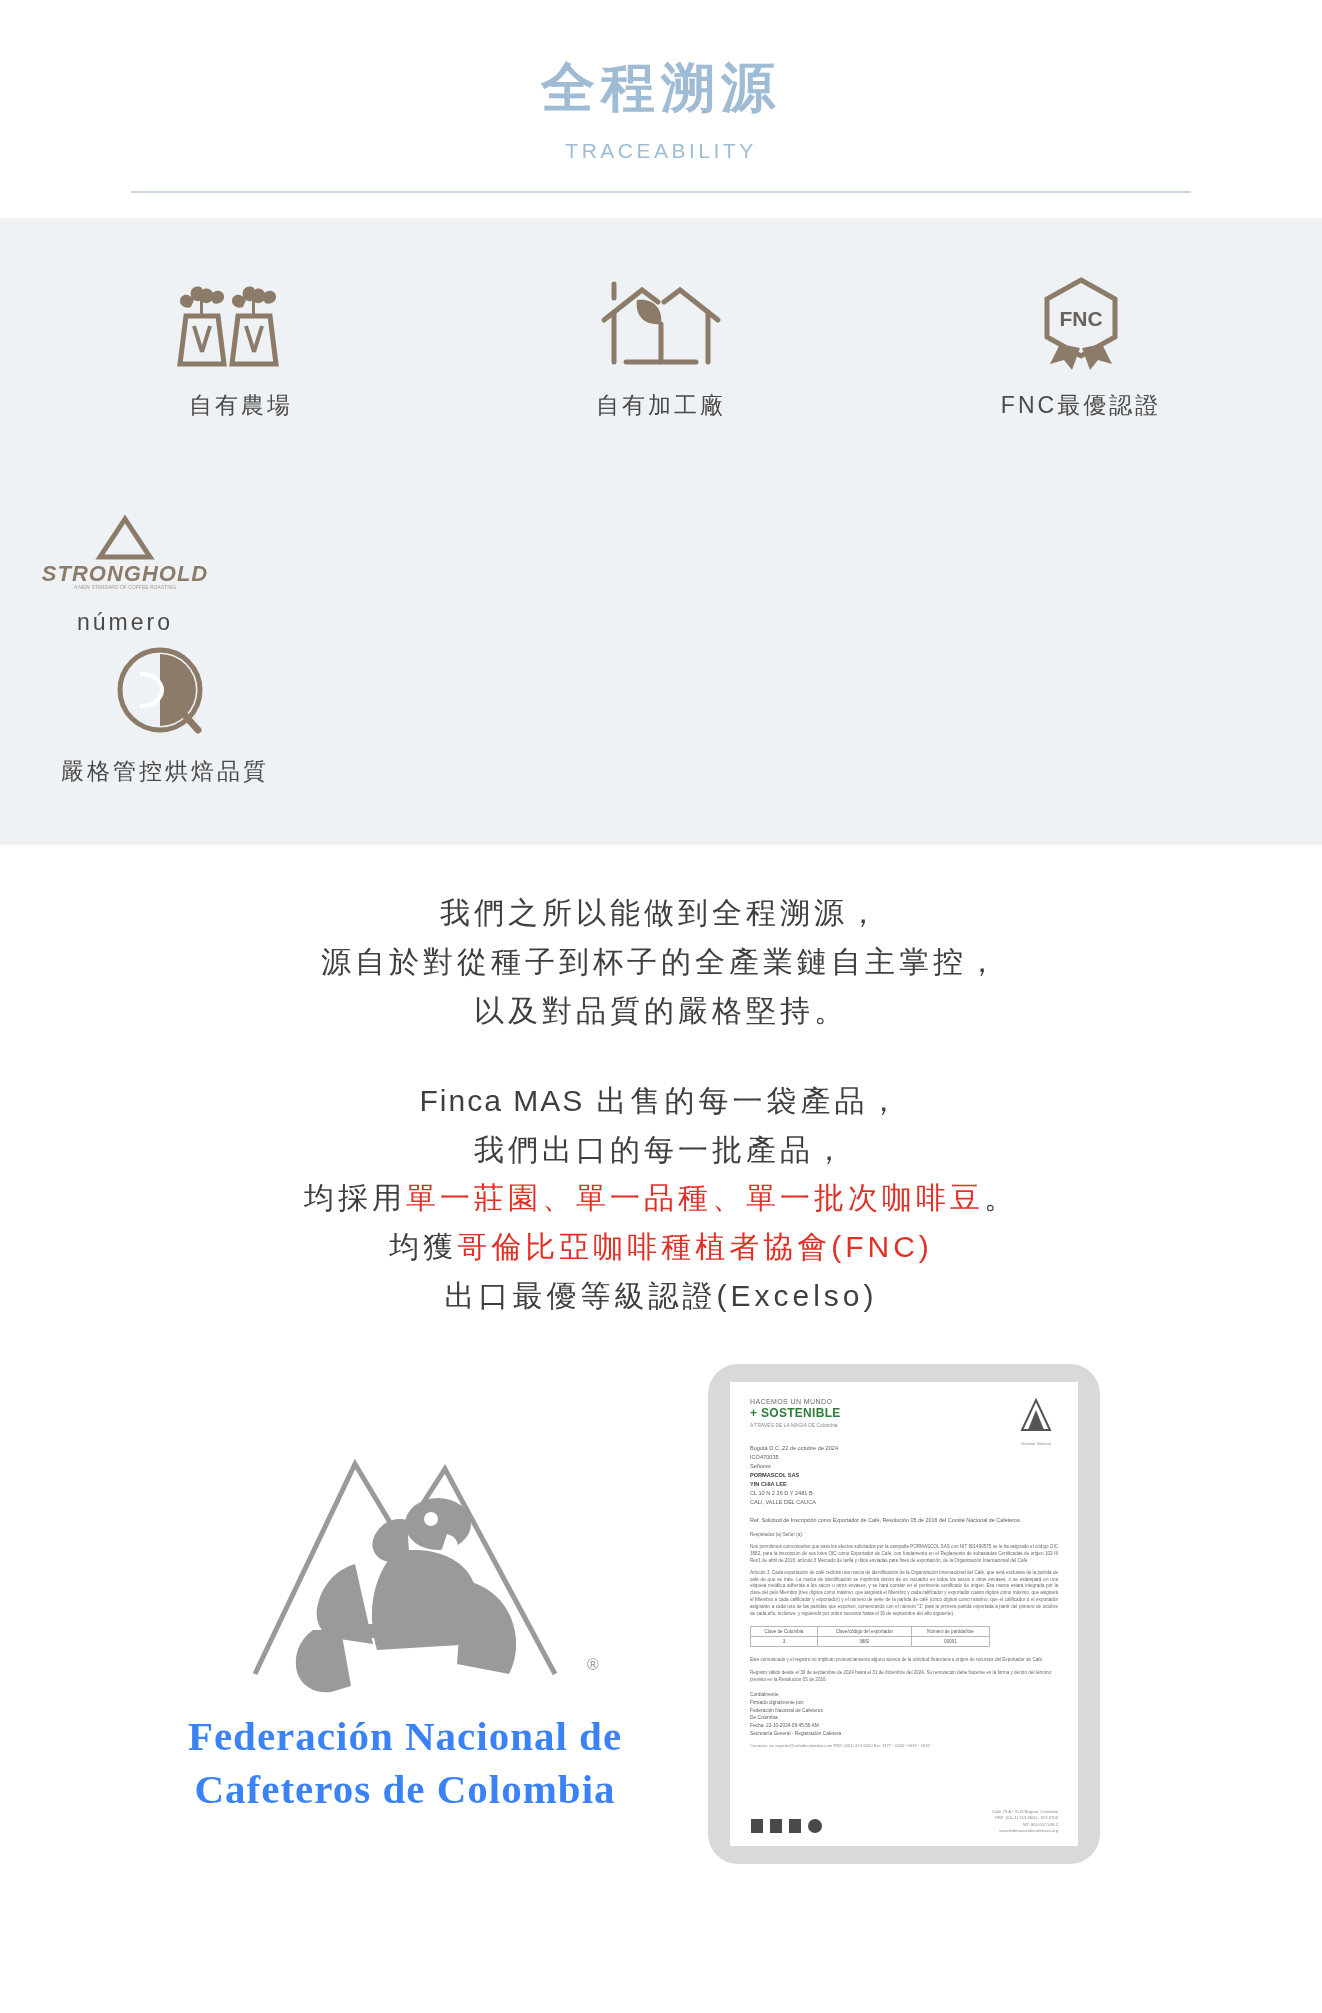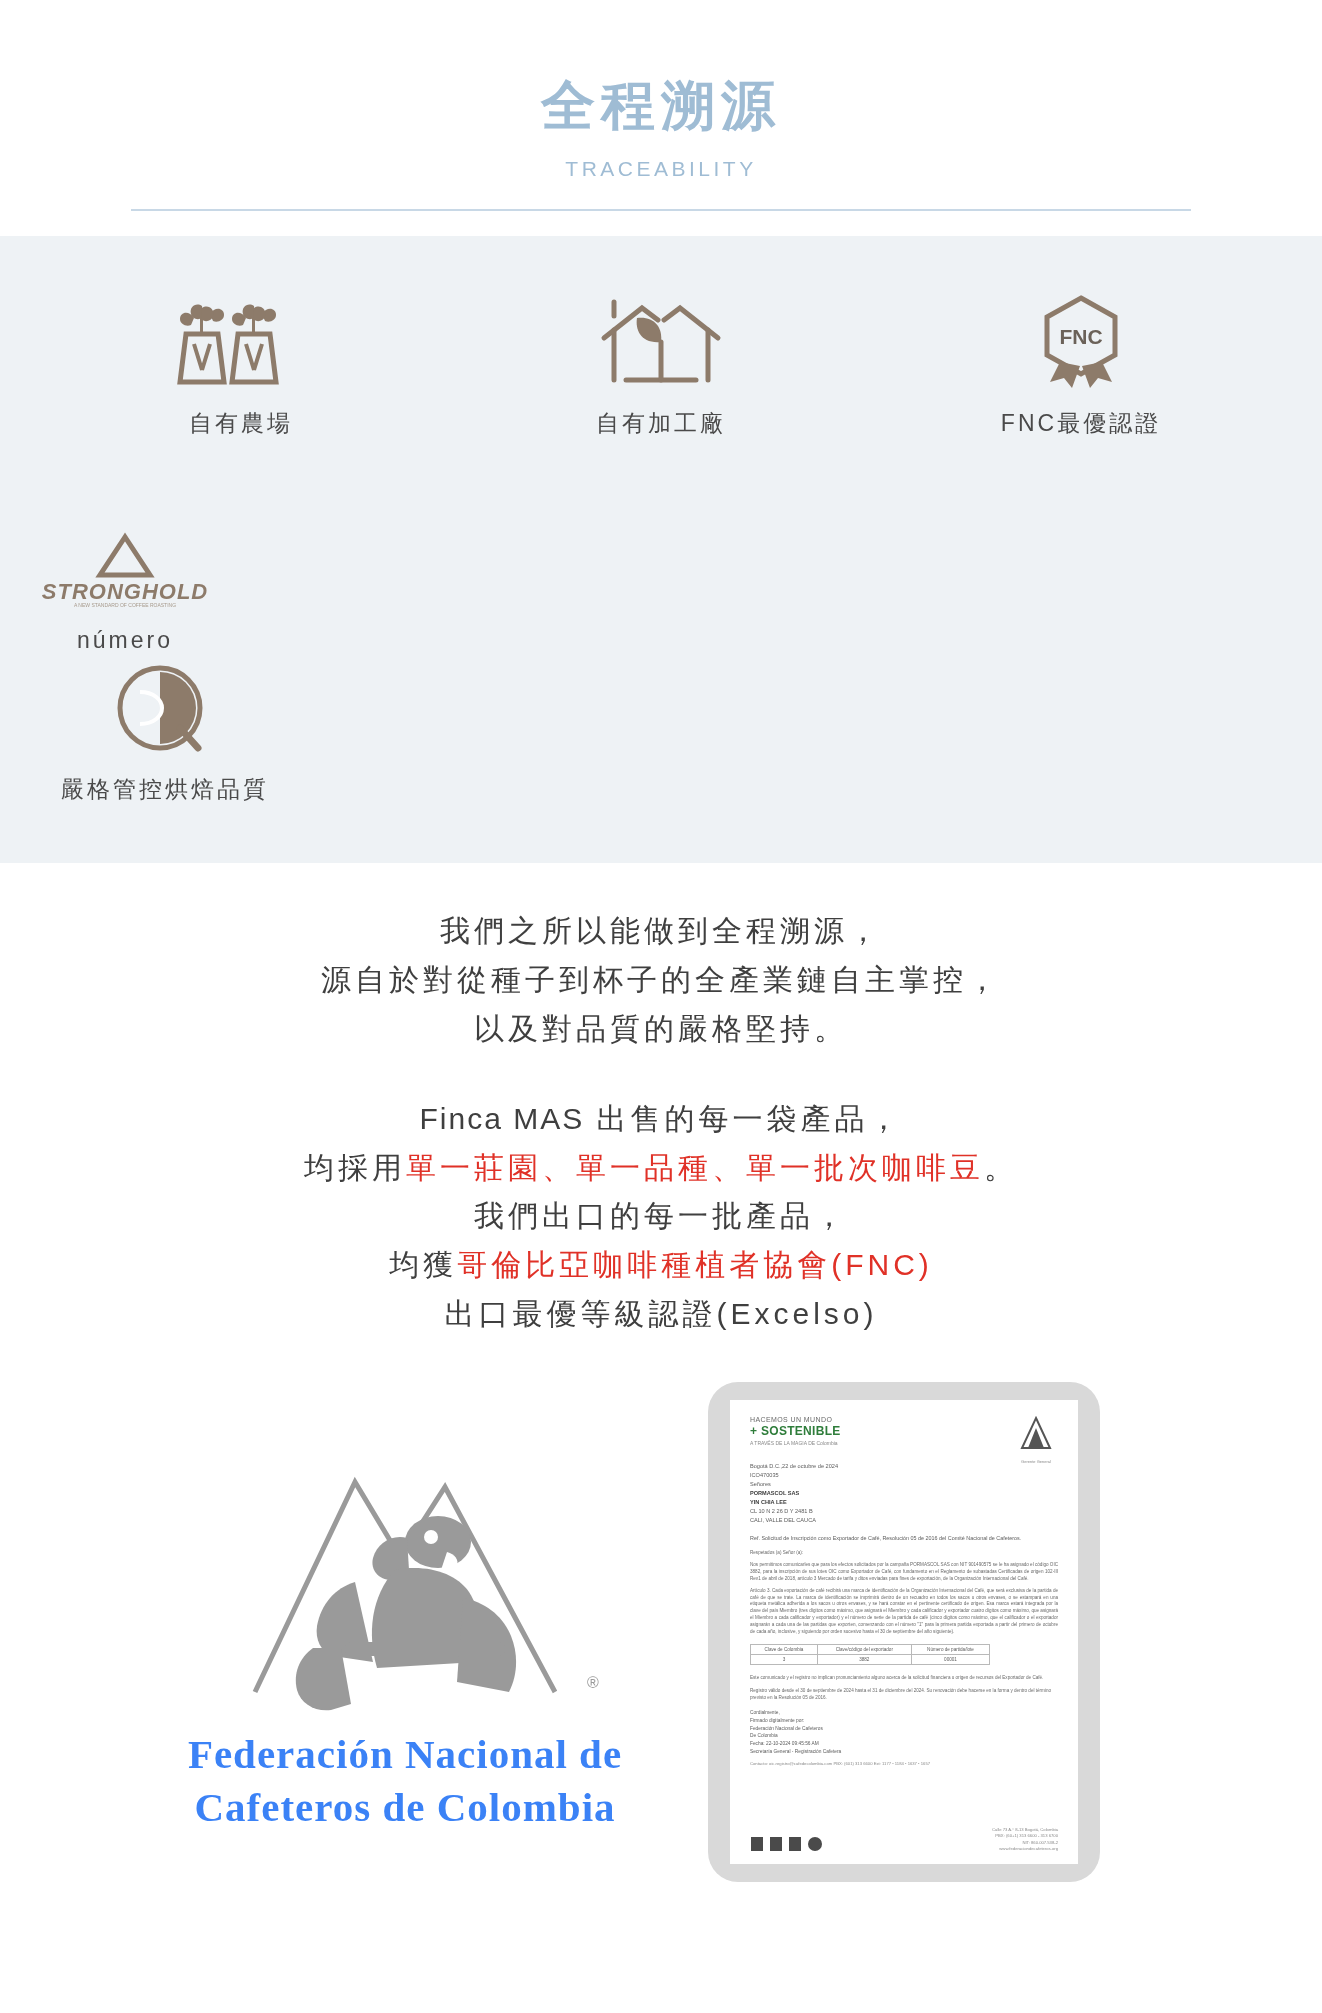--- a/index.html
+++ b/index.html
@@ -26,21 +26,21 @@
   .header {
     padding-top: 58px;
     text-align: center;
   }
   .title-cn {
     font-size: 54px;
     letter-spacing: 6px;
     color: #9fbcd4;
     font-weight: bold;
     line-height: 1.1;
-    margin: 18px;
+    margin: 0;
     text-align: center;
   }
   .title-en {
     margin-top: 22px;
     font-size: 21px;
     letter-spacing: 3.5px;
     color: #9fbcd4;
     font-weight: normal;
   }
   .header-rule {
@@ -343,24 +343,24 @@
   <div class="copy">
     <p>我們之所以能做到全程溯源，</p>
     <p>源自於對從種子到杯子的全產業鏈自主掌控，</p>
     <p>以及對品質的嚴格堅持。</p>
 
     <div class="para-gap"></div>
 
     <p>
       <span class="brand-name">Finca MAS</span><span> 出售的每一袋產品，</span>
     </p>
+    <p>我們出口的每一批產品，</p>
     <p>
       <span>均採用</span><span class="hl-red">單一莊園、單一品種、單一批次咖啡豆</span><span>。</span>
     </p>
-    <p>我們出口的每一批產品，</p>
     <p>
       <span>均獲</span><span class="hl-red">哥倫比亞咖啡種植者協會(FNC)</span>
     </p>
     <p class="hl-red">出口最優等級認證(Excelso)</p>
   </div>
 
   <div class="bottom">
 
     <div class="fnc-logo">
       <svg width="420" height="330" viewBox="0 0 420 330">

